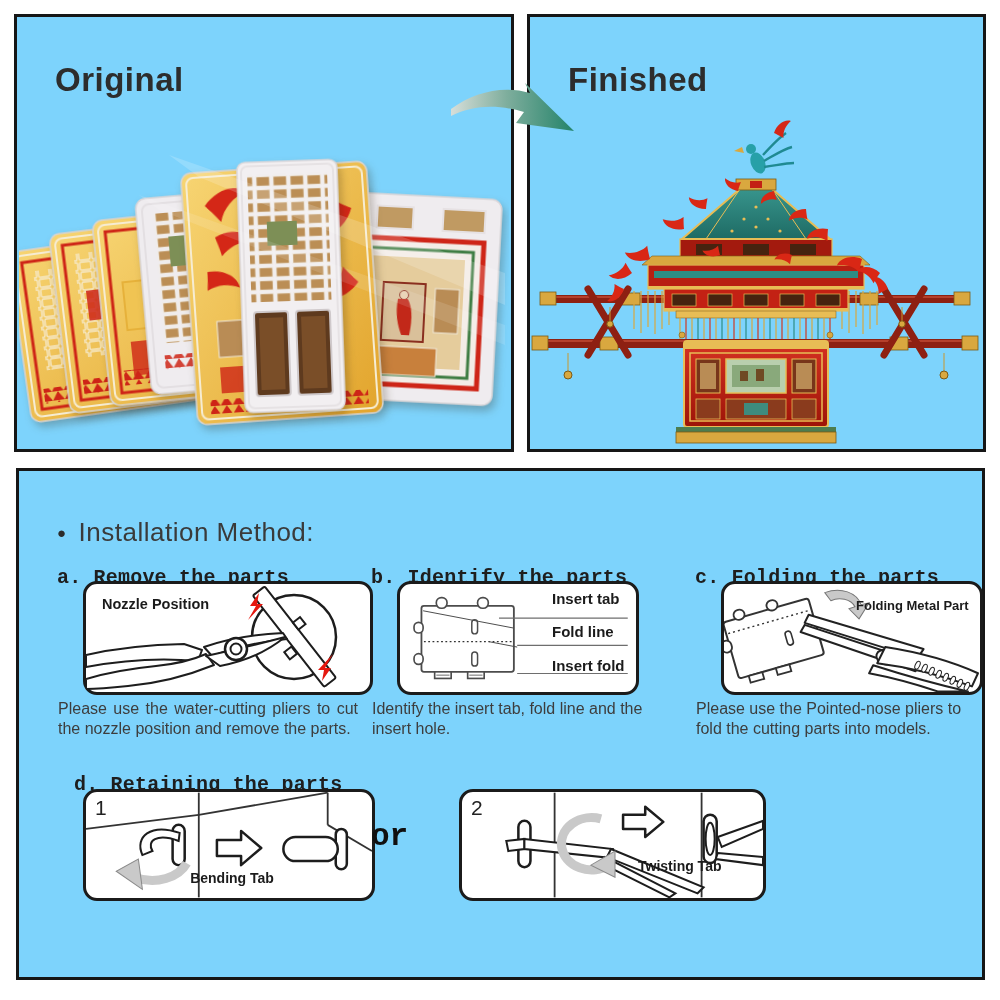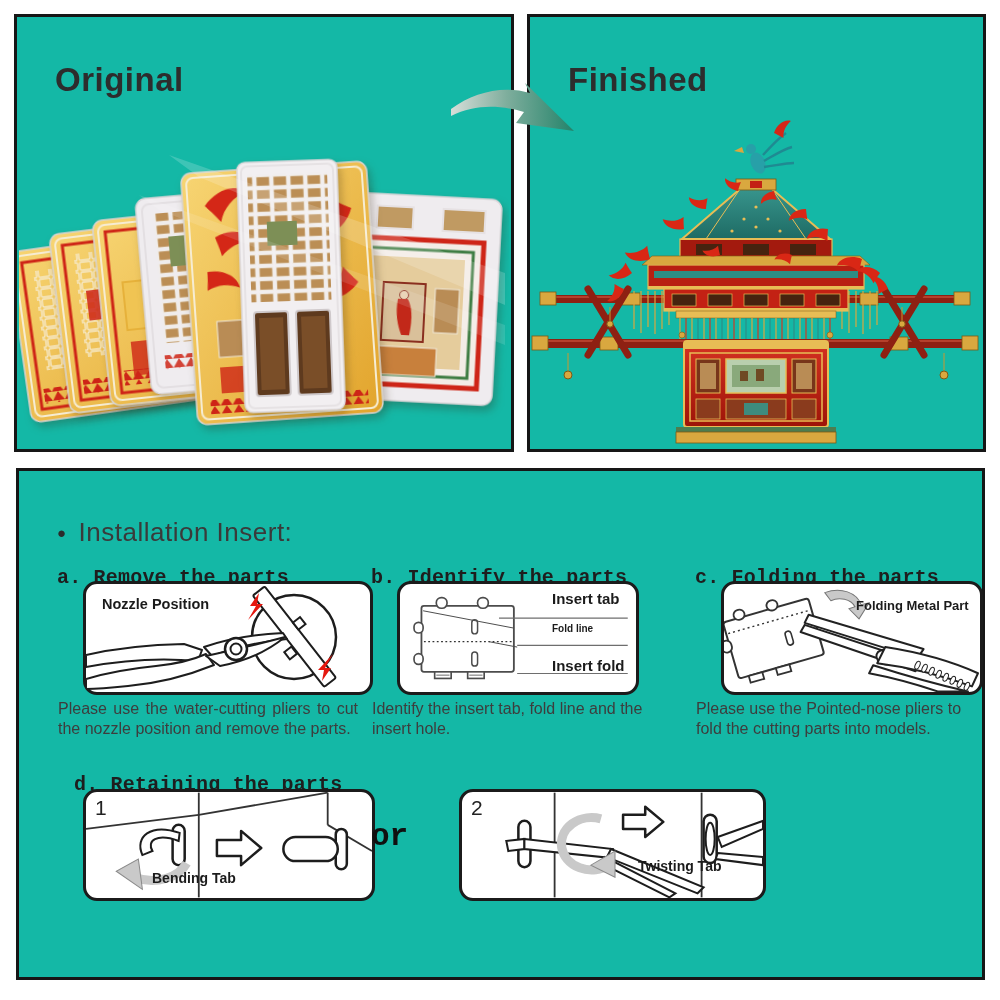--- a/index.html
+++ b/index.html
@@ -1,18 +1,18 @@
 <!DOCTYPE html>
 <html><head>
 <meta charset="utf-8">
 <style>
   html,body{margin:0;padding:0;background:#ffffff;}
   body{width:1000px;height:1000px;overflow:hidden;font-family:"Liberation Sans",sans-serif;}
   #canvas{position:relative;width:1000px;height:1000px;background:#fff;}
-  .panel{position:absolute;background:#14b8a6;border:3px solid #161616;box-sizing:border-box;}
+  .panel{position:absolute;background:#7dd3fc;border:3px solid #161616;box-sizing:border-box;}
   .panel-original{left:14px;top:14px;width:500px;height:438px;}
   .panel-finished{left:527px;top:14px;width:459px;height:438px;padding-left:48px;}
   .panel-instructions{left:16px;top:468px;width:969px;height:512px;}
   .panel-title{position:absolute;left:38px;top:22px;font-size:33px;font-weight:700;color:#2d2d2d;letter-spacing:.5px;}
   .art{position:absolute;}
   .flow-arrow{position:absolute;left:448px;top:82px;width:142px;height:62px;z-index:10;}
   .inst-heading{position:absolute;left:38px;top:46px;font-size:26px;color:#3a3a3a;display:flex;align-items:center;gap:12px;letter-spacing:.5px;}
   .inst-heading .bullet{font-size:15px;line-height:1;color:#2b2b2b;}
   .sec-heading{position:absolute;font-size:20px;font-weight:700;color:#1e1e1e;letter-spacing:.2px;font-family:Liberation Mono, monospace;}
   .ibox{position:absolute;border:3px solid #1b1b1b;border-radius:14px;background:#fff;box-sizing:border-box;margin-left:26px;}
@@ -320,21 +320,21 @@
           <stop offset="1" stop-color="#23836a"></stop>
       </linearGradient>
     </defs>
     <path d="M3 27 C26 10 55 3 82 11 L77 1 L126 49 L68 41 L76 30 C52 23 27 22 3 34 Z" fill="url(#arrowGrad)"></path>
   </svg>
 
   <section class="panel panel-instructions">
 
     <div class="inst-heading">
       <span class="bullet">●</span>
-      <span>Installation Insert:</span>
+      <span>Installation Method:</span>
     </div>
 
     <h2 class="sec-heading" style="left:38px;top:78px;">a. Remove the parts</h2>
     <div class="ibox" style="left:38px;top:110px;width:290px;height:114px;">
       <div class="dlabel" style="left:16px;top:12px;font-size:14.5px;">Nozzle Position</div>
       <svg viewBox="0 0 284 106">
         <circle cx="208" cy="52" r="42" fill="#fff" stroke="#1d1d1d" stroke-width="2.5"></circle>
         <g transform="rotate(-38 208 52)" fill="#fff" stroke="#1d1d1d" stroke-width="2">
           <rect x="201" y="-6" width="15" height="116" rx="2"></rect>
           <rect x="216" y="40" width="9" height="9"></rect>
@@ -350,21 +350,21 @@
           <circle cx="150" cy="64" r="11" stroke-width="2.5"></circle>
           <circle cx="150" cy="64" r="5.5" stroke-width="2"></circle>
         </g>
       </svg>
     </div>
     <p class="caption justify" style="left:39px;top:228px;width:300px;">Please use the water-cutting pliers to cut the nozzle position and remove the parts.</p>
 
     <h2 class="sec-heading" style="left:352px;top:78px;">b. Identify the parts</h2>
     <div class="ibox" style="left:352px;top:110px;width:242px;height:114px;">
       <div class="dlabel" style="left:152px;top:6px;font-size:15px;">Insert tab</div>
-      <div class="dlabel" style="left:152px;top:39px;font-size:10px;">Fold line</div>
+      <div class="dlabel" style="left:152px;top:39px;font-size:15px;">Fold line</div>
       <div class="dlabel" style="left:152px;top:73px;font-size:15px;">Insert fold</div>
       <svg viewBox="0 0 286 106">
         <g fill="#fff" stroke="#4c4c4c">
           <rect x="26" y="14" width="112" height="80" rx="3" stroke-width="2.2"></rect>
           <rect x="44" y="4" width="13" height="13" rx="6" stroke-width="2"></rect>
           <rect x="94" y="4" width="13" height="13" rx="6" stroke-width="2"></rect>
           <rect x="17" y="34" width="11" height="13" rx="5.5" stroke-width="2"></rect>
           <rect x="17" y="72" width="11" height="13" rx="5.5" stroke-width="2"></rect>
           <rect x="87" y="31" width="7" height="17" rx="3.5" stroke-width="1.8"></rect>
           <rect x="87" y="70" width="7" height="17" rx="3.5" stroke-width="1.8"></rect>
@@ -418,21 +418,21 @@
         </g>
         <path d="M100 8 C116 2 132 8 136 20 L144 18 L134 34 L124 24 L130 22 C126 14 114 12 106 16 Z" fill="#c9c9c9" stroke="#777" stroke-width="1"></path>
       </svg>
     </div>
     <p class="caption" style="left:677px;top:228px;width:276px;">Please use the Pointed-nose pliers to fold the cutting parts into models.</p>
 
     <h2 class="sec-heading" style="left:38px;top:285px;margin-left:17px;">d. Retaining the parts</h2>
 
     <div class="ibox" style="left:38px;top:318px;width:292px;height:112px;">
       <div class="num">1</div>
-      <div class="dlabel" style="left:66px;top:78px;width:160px;text-align:left;">Bending Tab</div>
+      <div class="dlabel" style="left:66px;top:78px;width:160px;text-align:center;">Bending Tab</div>
       <svg viewBox="0 0 284 104">
         <g stroke="#333" stroke-width="1.8">
           <line x1="112" y1="0" x2="112" y2="104"></line>
           <line x1="112" y1="22" x2="0" y2="36"></line>
           <line x1="112" y1="22" x2="240" y2="0"></line>
           <line x1="240" y1="0" x2="240" y2="32"></line>
           <line x1="240" y1="32" x2="284" y2="58"></line>
         </g>
         <rect x="86" y="32" width="12" height="40" rx="6" fill="#fff" stroke="#1d1d1d" stroke-width="2.5"></rect>
         <path d="M93 40 C64 30 48 44 56 62 L66 58 C60 48 70 40 92 48 Z" fill="#fff" stroke="#1d1d1d" stroke-width="2"></path>

